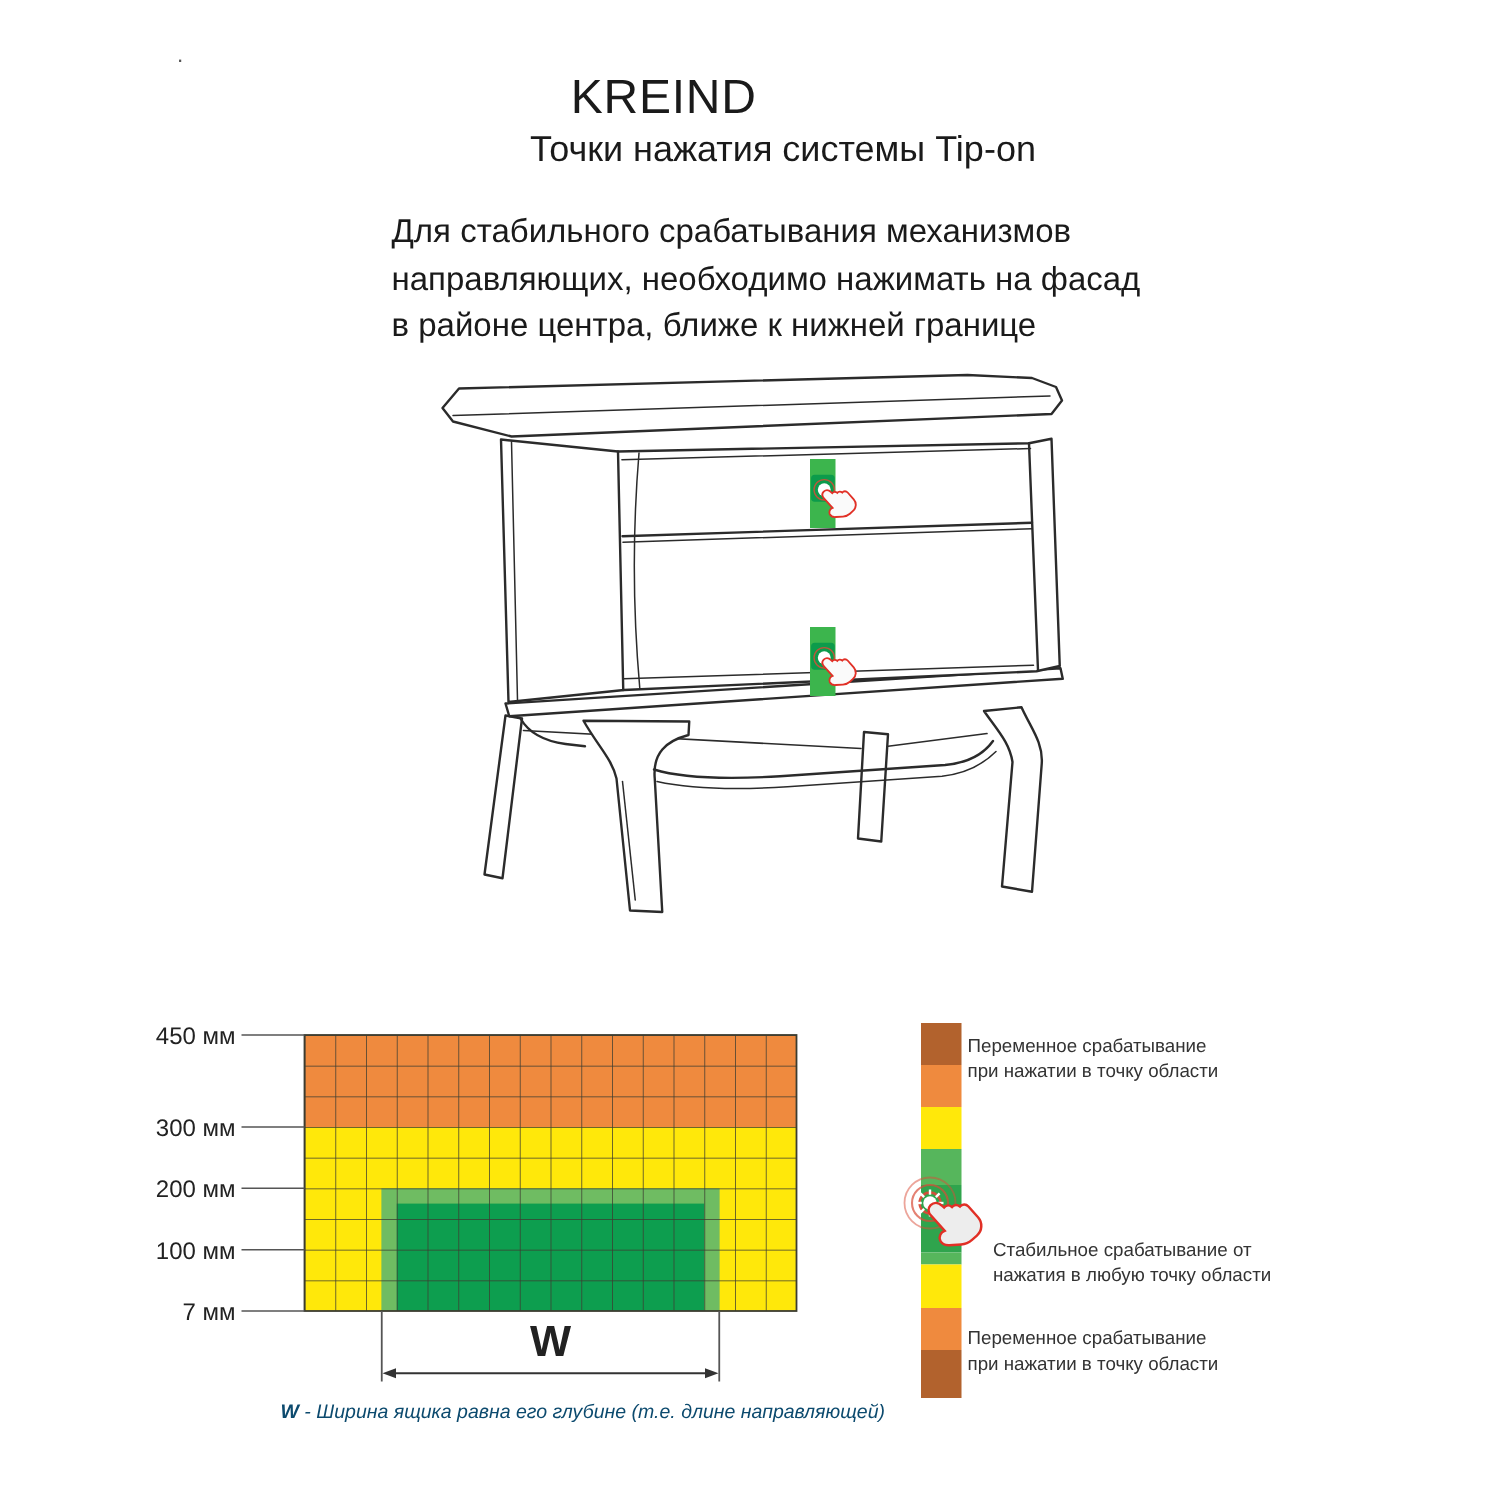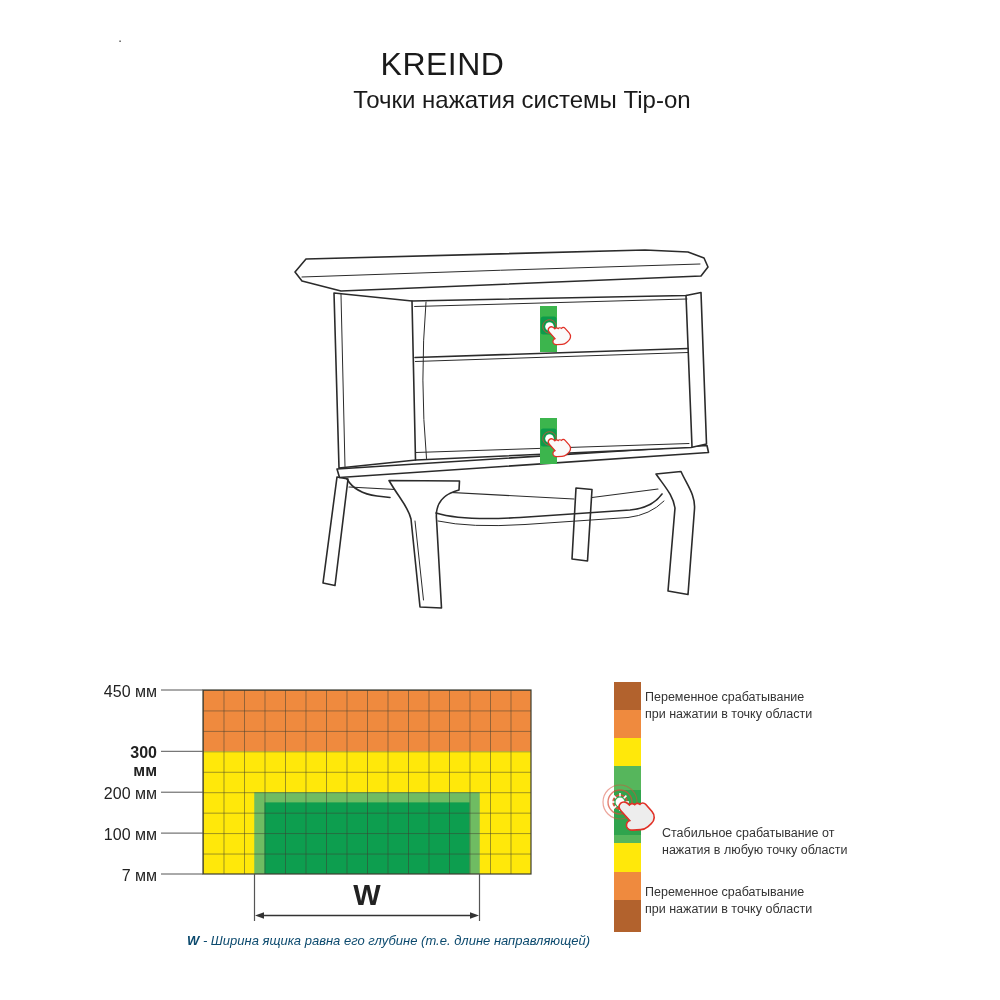--- a/index.html
+++ b/index.html
@@ -25,23 +25,28 @@
 </style>
 </head>
 <body>
 
 <div class="page">
 
   <div class="stray">.</div>
   <div class="title">KREIND</div>
   <div class="subtitle">Точки нажатия системы Tip-on</div>
 
+  <div class="desc">
+    <div>Для стабильного срабатывания механизмов</div>
+    <div>направляющих, необходимо нажимать на фасад</div>
+    <div>в районе центра, ближе к нижней границе</div>
+  </div>
 
   <div class="ytick" style="left:103px;top:683px;">450 мм</div>
-  <div class="ytick" style="left:103px;top:744px;font-weight:bold;">300 мм</div>
+  <div class="ytick" style="left:103px;top:744px;">300 мм</div>
   <div class="ytick" style="left:103px;top:785px;">200 мм</div>
   <div class="ytick" style="left:103px;top:826px;text-align:right;">100 мм</div>
   <div class="ytick" style="left:103px;top:867px;">7 мм</div>
 
   <div class="wlabel">W</div>
 
   <div class="caption"><b>W</b><span> - Ширина ящика равна его глубине (т.е. длине направляющей)</span></div>
 
   <div class="legend-bar">
     <div style="background: rgb(178, 98, 45); height: 28px;"></div>

